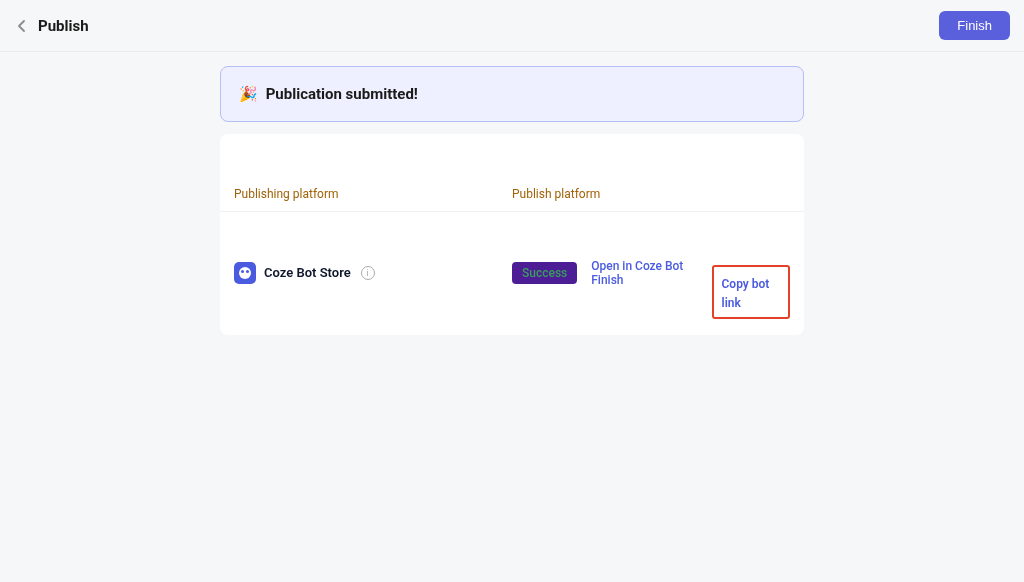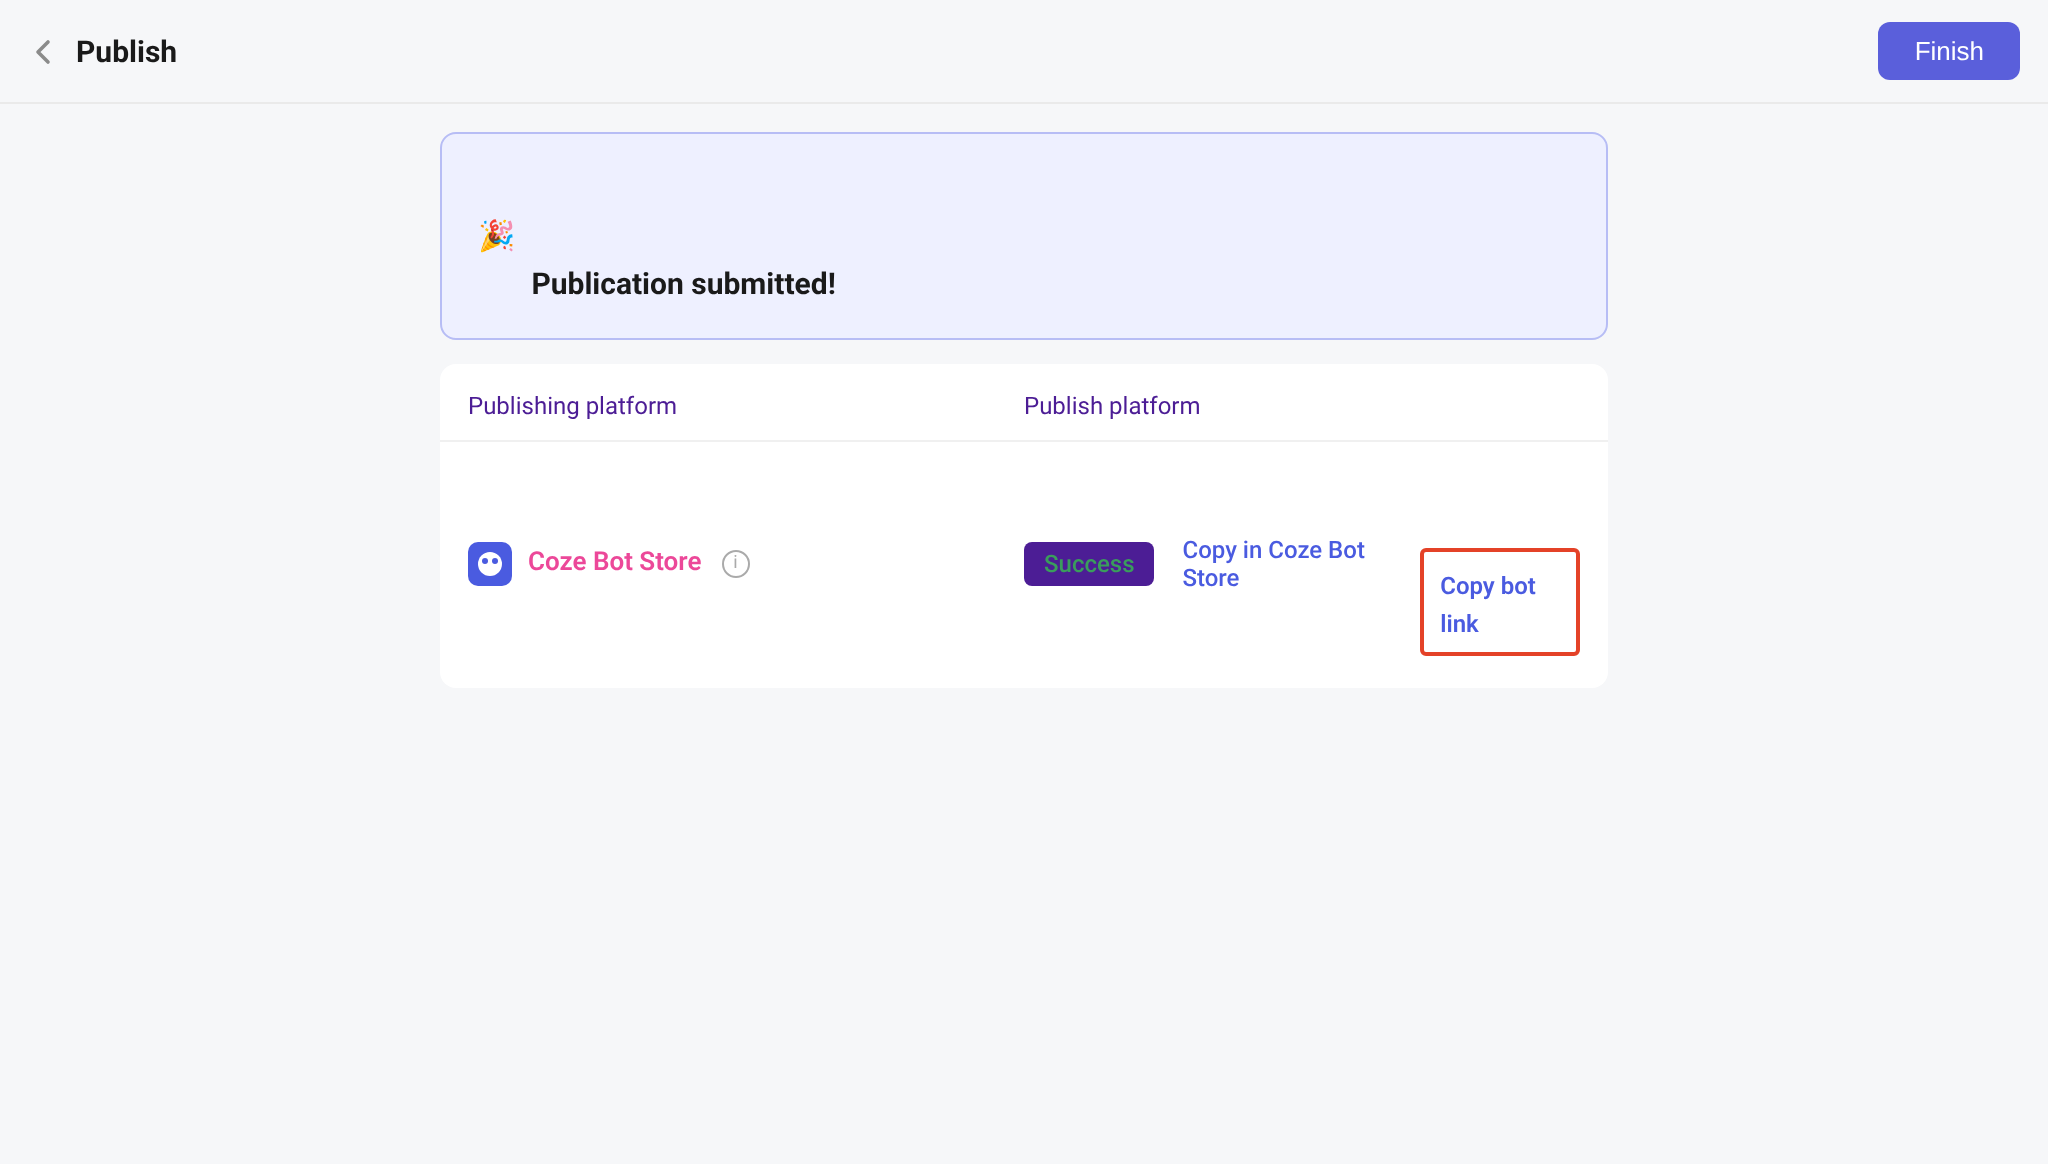--- a/index.html
+++ b/index.html
@@ -63,36 +63,36 @@
       align-items: center;
       gap: 8px;
     }
     .banner-emoji {
       font-size: 15px;
     }
     .banner-text {
       font-size: 15px;
       font-weight: 700;
       color: #1a1a1a;
-      margin-top: 48px;
     }
     .card {
       background: #fff;
       border-radius: 8px;
       margin-top: 12px;
       overflow: hidden;
     }
     .card-header {
       display: flex;
       padding: 14px 14px 10px 14px;
     }
     .col-label {
       font-size: 12px;
-      color: #4c1d95;
+      color: #a16207;
       font-weight: 400;
+      margin-top: 39px;
     }
     .col-platform { flex: 1; }
     .col-results { flex: 1; }
     .card-row {
       display: flex;
       align-items: center;
       padding: 14px 14px 16px 14px;
       border-top: 1px solid #f0f0f0;
     }
     .row-left {
@@ -125,21 +125,21 @@
       height: 3px;
       background: #4a5be0;
       border-radius: 50%;
       top: 3px;
     }
     .platform-icon-inner::before { left: 2px; }
     .platform-icon-inner::after { right: 2px; }
     .platform-name {
       font-size: 13px;
       font-weight: 600;
-      color: #ec4899;
+      color: #0f172a;
     }
     .info-icon {
       width: 14px;
       height: 14px;
       border: 1px solid #aaa;
       border-radius: 50%;
       display: flex;
       align-items: center;
       justify-content: center;
       font-size: 9px;
@@ -206,21 +206,21 @@
     <div class="card-row">
       <div class="row-left">
         <div class="platform-icon">
           <div class="platform-icon-inner"></div>
         </div>
         <span class="platform-name">Coze Bot Store</span>
         <span class="info-icon">i</span>
       </div>
       <div class="row-right">
         <span class="status-badge">Success</span>
-        <span class="link-action">Copy in Coze Bot Store</span>
+        <span class="link-action">Open in Coze Bot Finish</span>
         <span class="highlight-box">
           <span class="link-action">Copy bot link</span>
         </span>
       </div>
     </div>
   </div>
 
 </div>
 
 </body></html>

